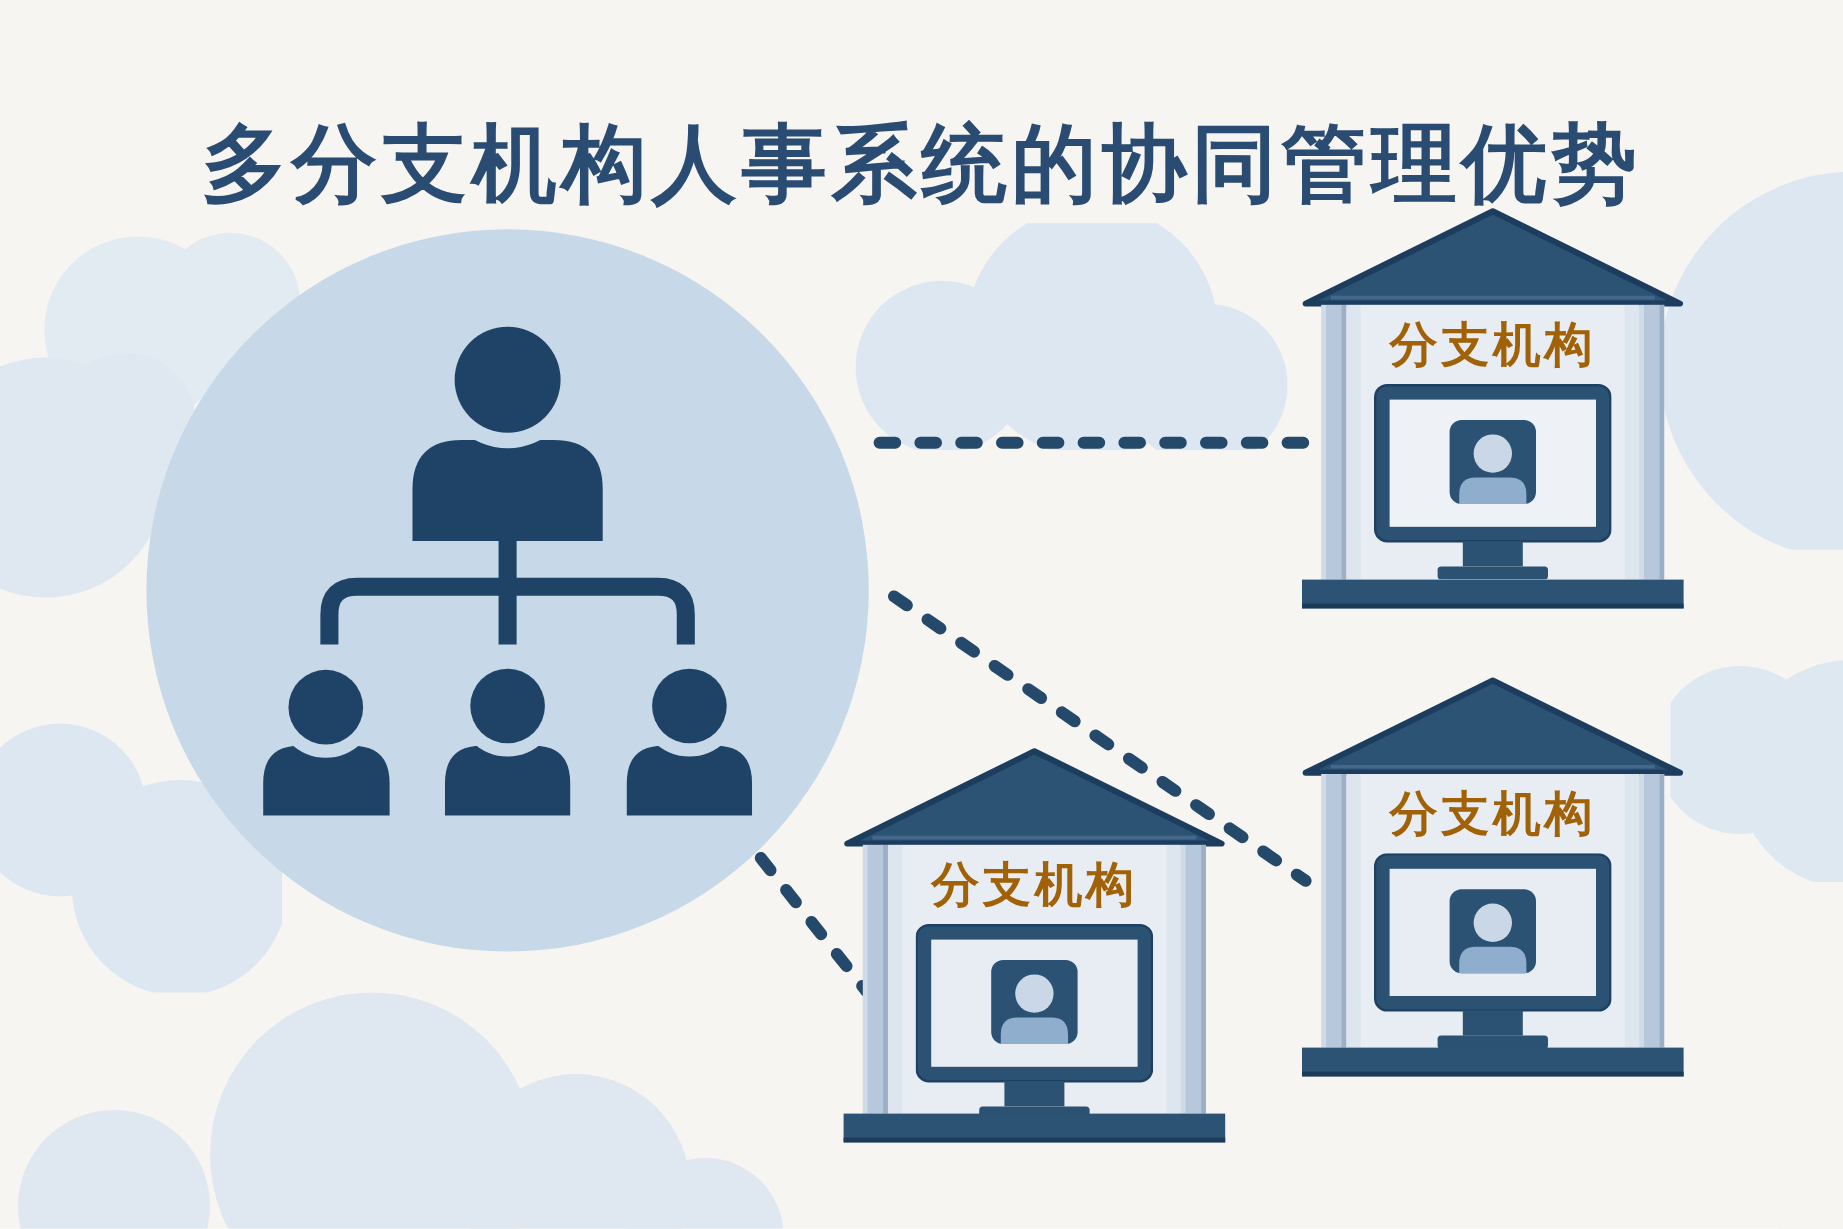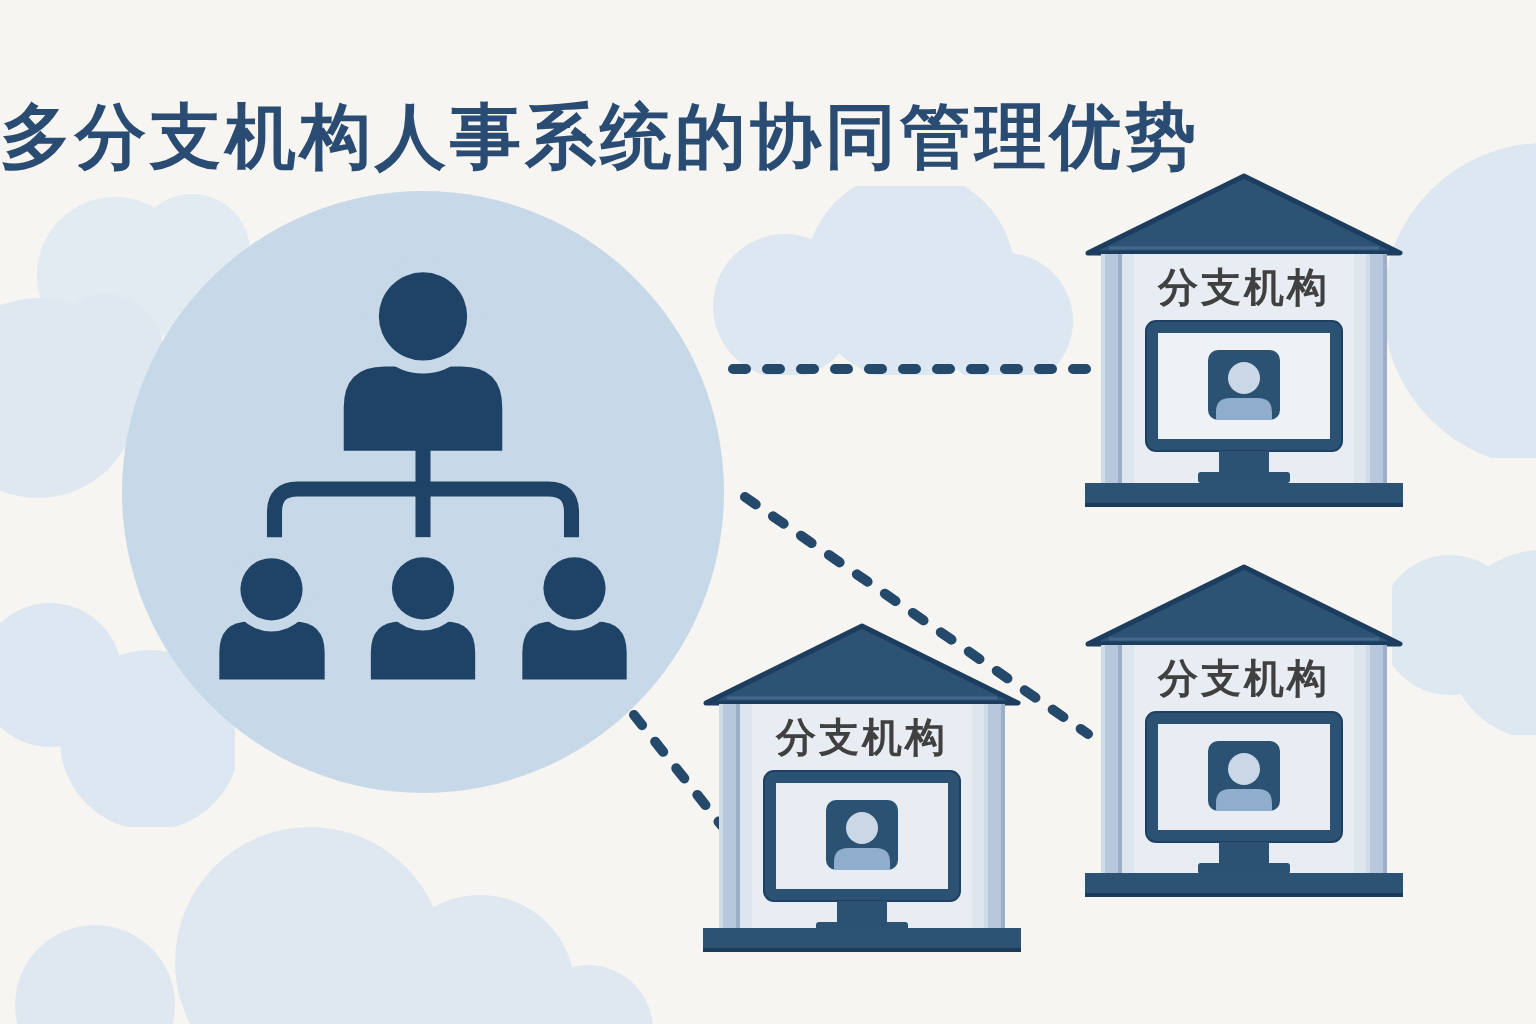--- a/index.html
+++ b/index.html
@@ -7,21 +7,21 @@
     position:relative;width:1536px;height:1024px;overflow:hidden;
     background:#f7f5f1;
     font-family:"DejaVu Sans",sans-serif;
   }
   
   .cloud{position:absolute;border-radius:50%;}
   .cloud-clip{position:absolute;overflow:hidden;}
   .cloud-clip .cloud{position:absolute;}
   
   .title{
-    position:absolute;left:0;right:0;top:50px;text-align:left;
+    position:absolute;left:0;right:0;top:50px;text-align:center;
     font-size:71px;font-weight:900;letter-spacing:4px;color:#2a4c72;
     line-height:1.1;white-space:nowrap;
   }
   
   .hq-circle{
     position:absolute;left:122px;top:191px;width:602px;height:602px;
     border-radius:50%;background:#c7d8e8;
   }
   .hq-circle svg{position:absolute;left:0;top:0;}
   
@@ -36,21 +36,21 @@
     position:absolute;top:82px;bottom:24px;width:21px;background:#b7c8dc;
     box-shadow:inset -4px 0 0 rgba(46,76,109,.20), inset 4px 0 0 rgba(255,255,255,.35);
   }
   .pillar.pl{left:16px;} .pillar.pr{right:16px;}
   .facade{
     position:absolute;left:37px;right:37px;top:82px;bottom:24px;background:#e8edf3;
     box-shadow:inset 12px 0 0 #dde5ee, inset -12px 0 0 #dde5ee;
   }
   .blabel{
     position:absolute;left:37px;right:37px;top:88px;text-align:center;
-    font-size:40px;font-weight:700;letter-spacing:3px;color:#404040;white-space:nowrap;
+    font-size:40px;font-weight:700;letter-spacing:3px;color:#a16207;white-space:nowrap;
   }
   .monitor{position:absolute;left:60px;top:148px;width:198px;height:163px;}
   .bbase{
     position:absolute;left:0;right:0;bottom:0;height:20px;background:#2c5274;
     border-bottom:4px solid #1c3b59;
   }
   .z1{z-index:1}.z2{z-index:2}.z3{z-index:3}.z4{z-index:4}.z5{z-index:5}
 </style>
 </head>
 <body>

